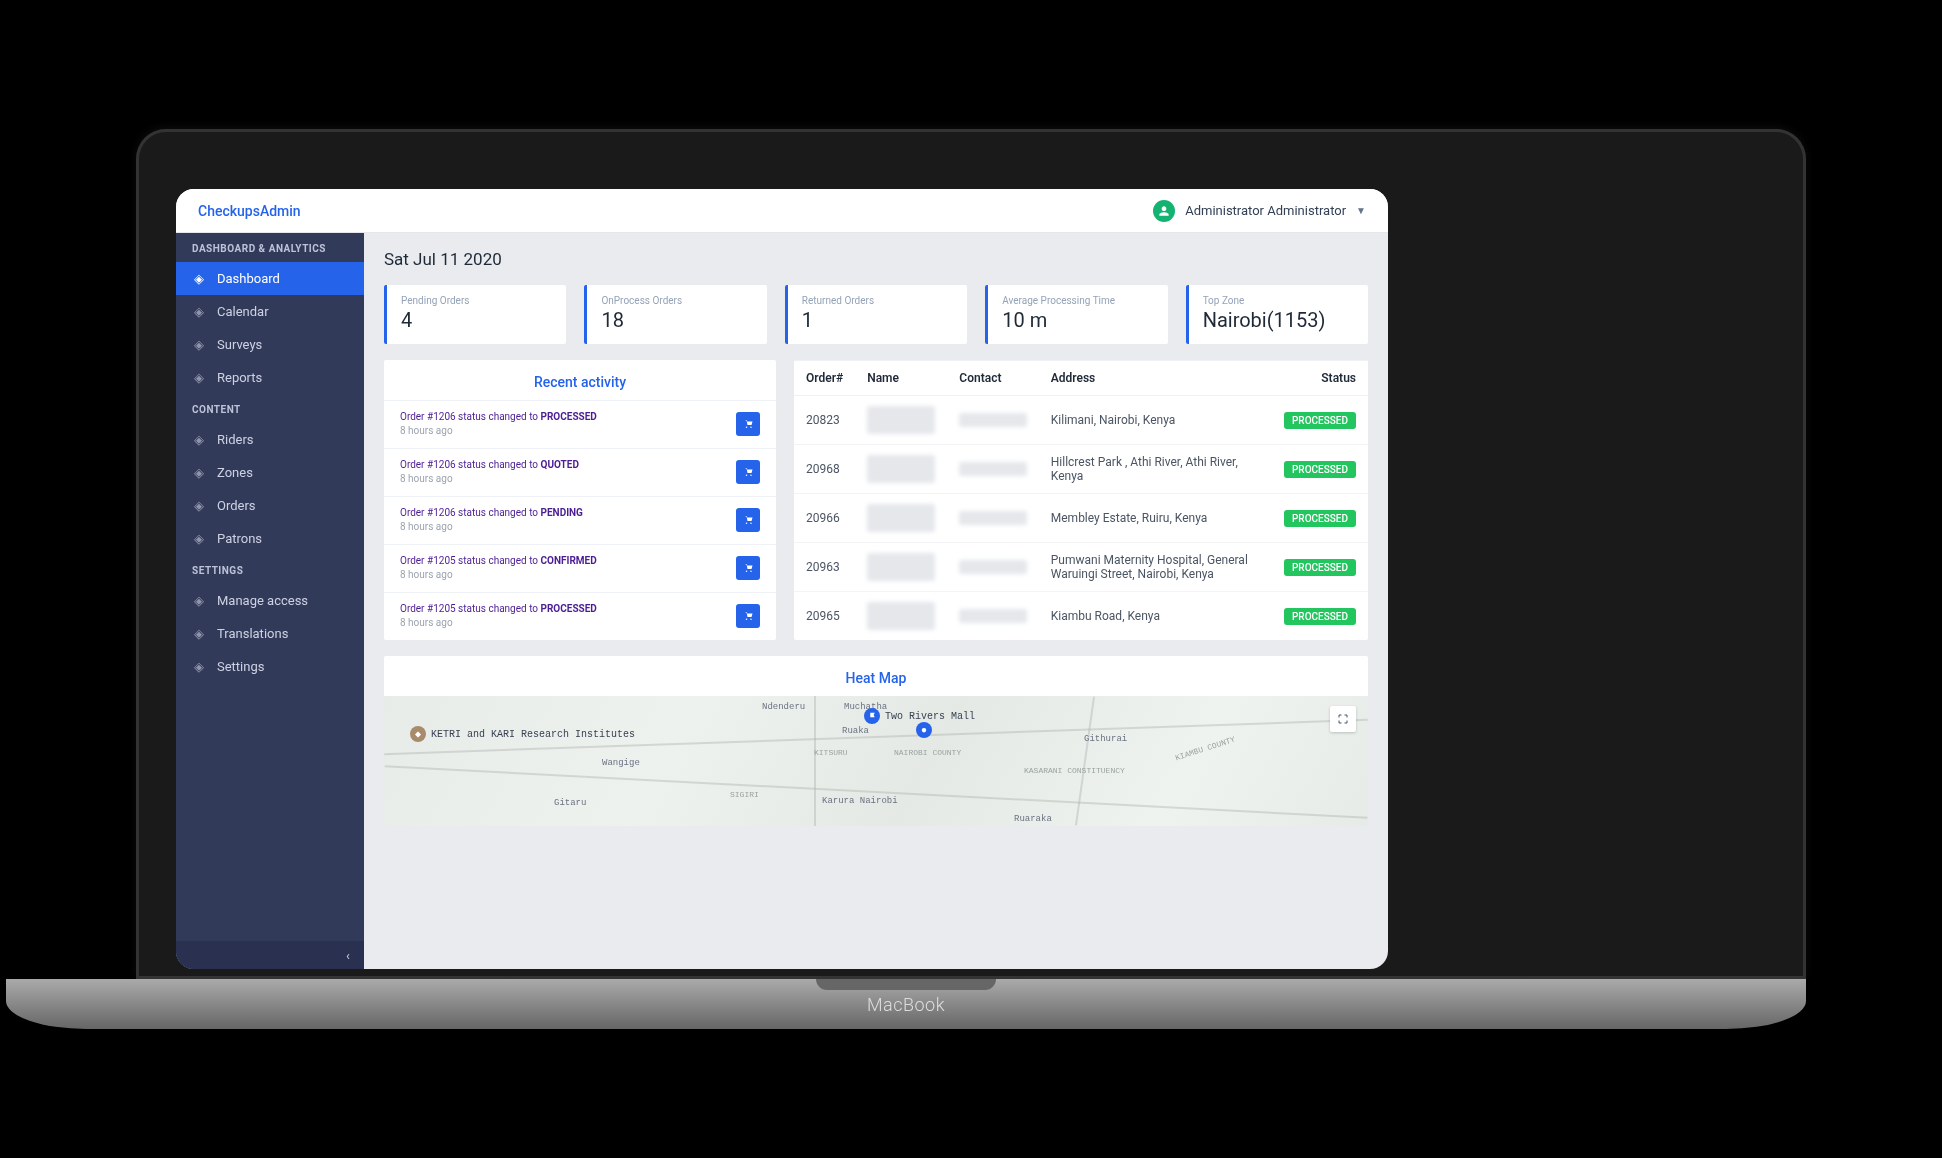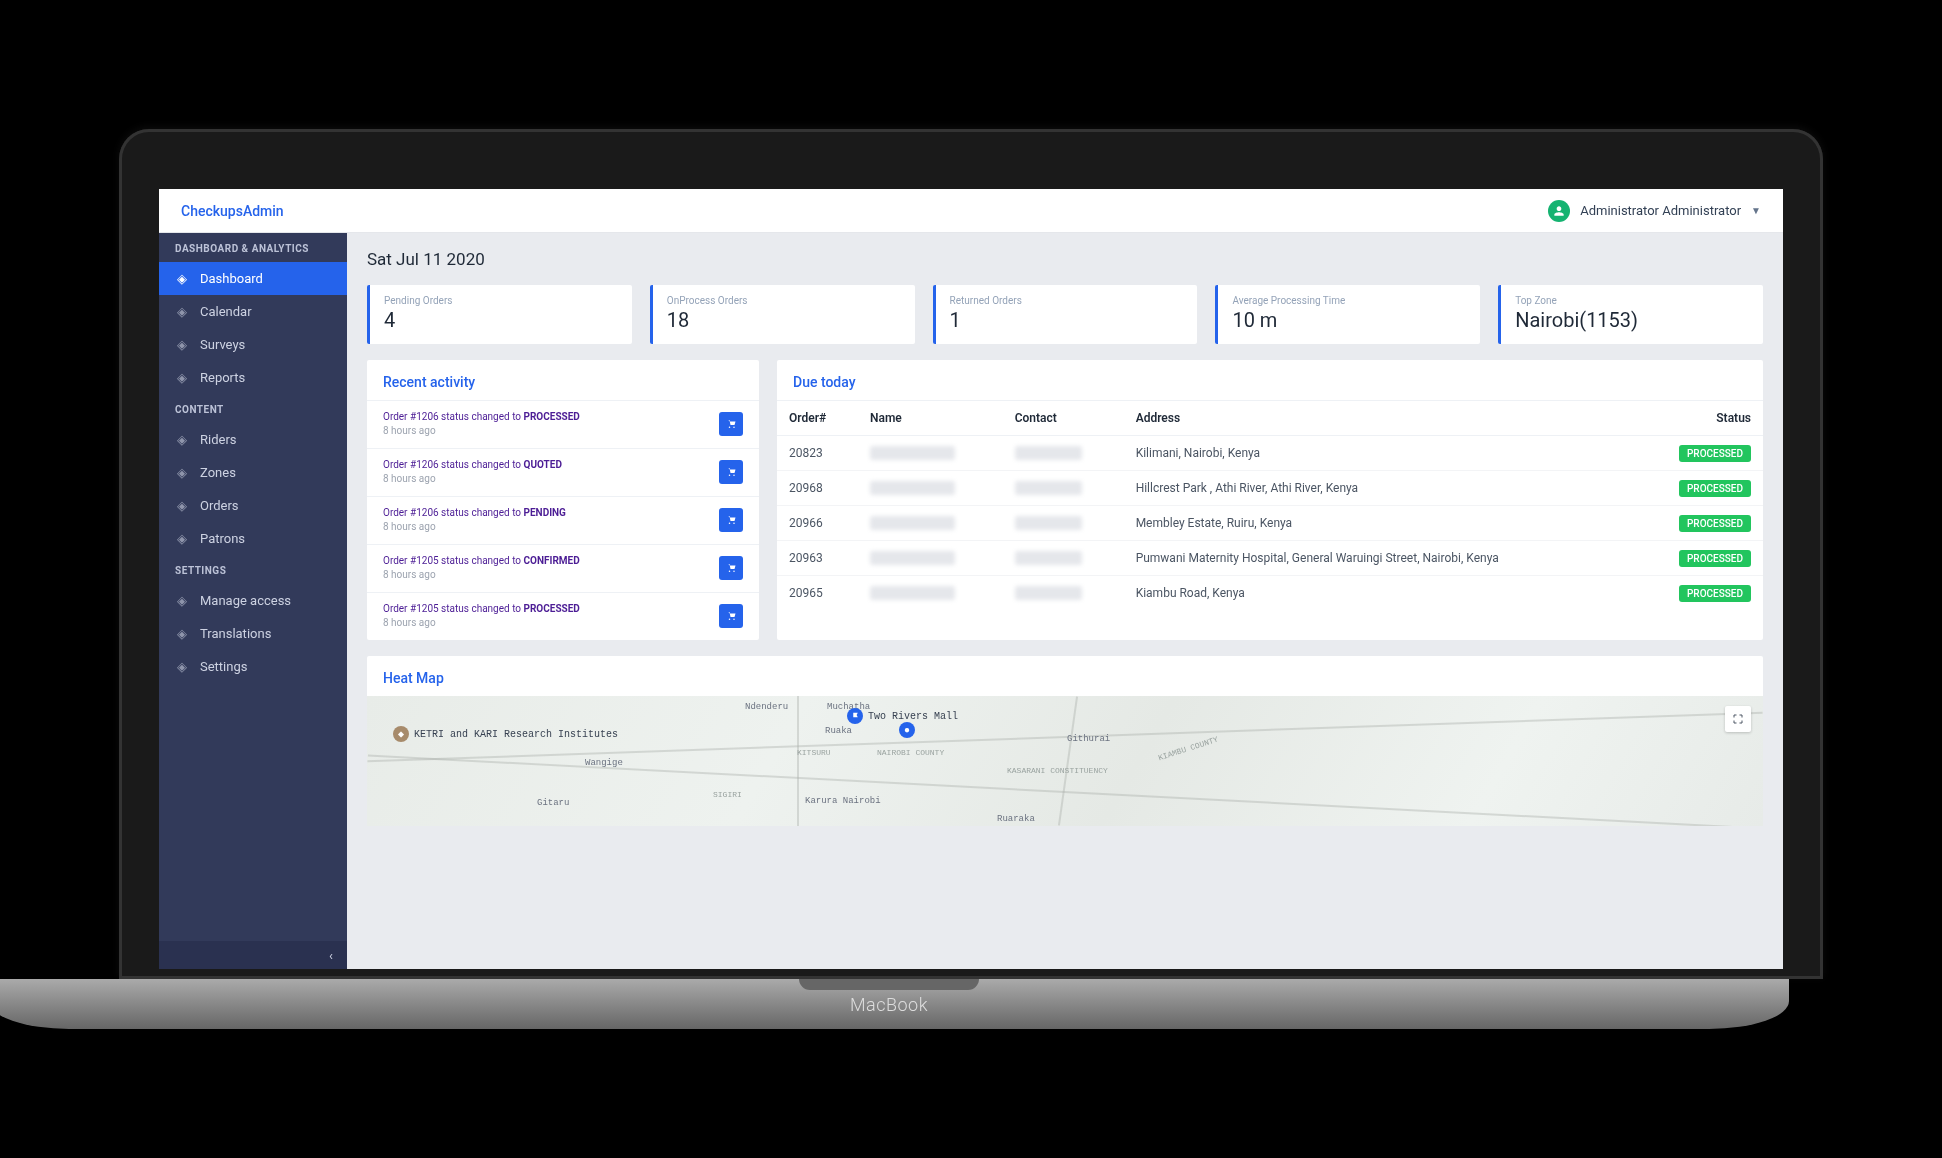--- a/index.html
+++ b/index.html
@@ -17,26 +17,27 @@
 .laptop {
   position: relative;
 }
 .laptop-bezel {
   background: #1a1a1a;
   border-radius: 30px 30px 0 0;
   padding: 60px 40px 10px 40px;
   box-shadow: inset 0 0 0 3px #333, 0 -2px 8px rgba(255,255,255,0.05);
 }
 .laptop-screen {
-  width: 1624px;
+  width: 1212px;
   height: 780px;
   background: #e9ebef;
   overflow: hidden;
   display: flex;
   flex-direction: column;
+  border-radius: 18px;
 }
 .laptop-base {
   background: linear-gradient(#aaa, #888 50%, #666);
   height: 50px;
   width: 1800px;
   margin-left: -130px;
   border-radius: 0 0 80px 80px / 0 0 28px 28px;
   display: flex;
   align-items: center;
   justify-content: center;
@@ -202,20 +203,21 @@
   background: #fff;
   border-radius: 2px;
 }
 .panel.recent { width: 392px; }
 .panel.due { flex: 1; }
 .panel-header {
   color: #2563eb;
   font-size: 14px;
   padding: 14px 16px 10px;
   font-weight: 500;
+  text-align: center;
 }
 
 .activity-item {
   display: flex;
   align-items: center;
   justify-content: space-between;
   padding: 10px 16px 12px;
   border-top: 1px solid #eef1f5;
 }
 .activity-text {
@@ -486,21 +488,20 @@
     </div>
     <div class="cart-btn">
       <svg viewBox="0 0 24 24">
                         <path d="M7 4h2l2 10h8l2-7H9M9 20a1.5 1.5 0 100-3 1.5 1.5 0 000 3zm9 0a1.5 1.5 0 100-3 1.5 1.5 0 000 3z"></path>
                       </svg>
     </div>
                   </div>
                 </div>
             </div>
             <div class="panel due">
-              <div class="panel-header">Due today</div>
               <table class="due-table">
                 <thead>
                     <tr id="due-head">
                       <th>Order#</th>
                       <th>Name</th>
                       <th>Contact</th>
                       <th>Address</th>
                       <th style="text-align: right; margin-top: 32px;">Status</th>
                     </tr>
                   </thead>

